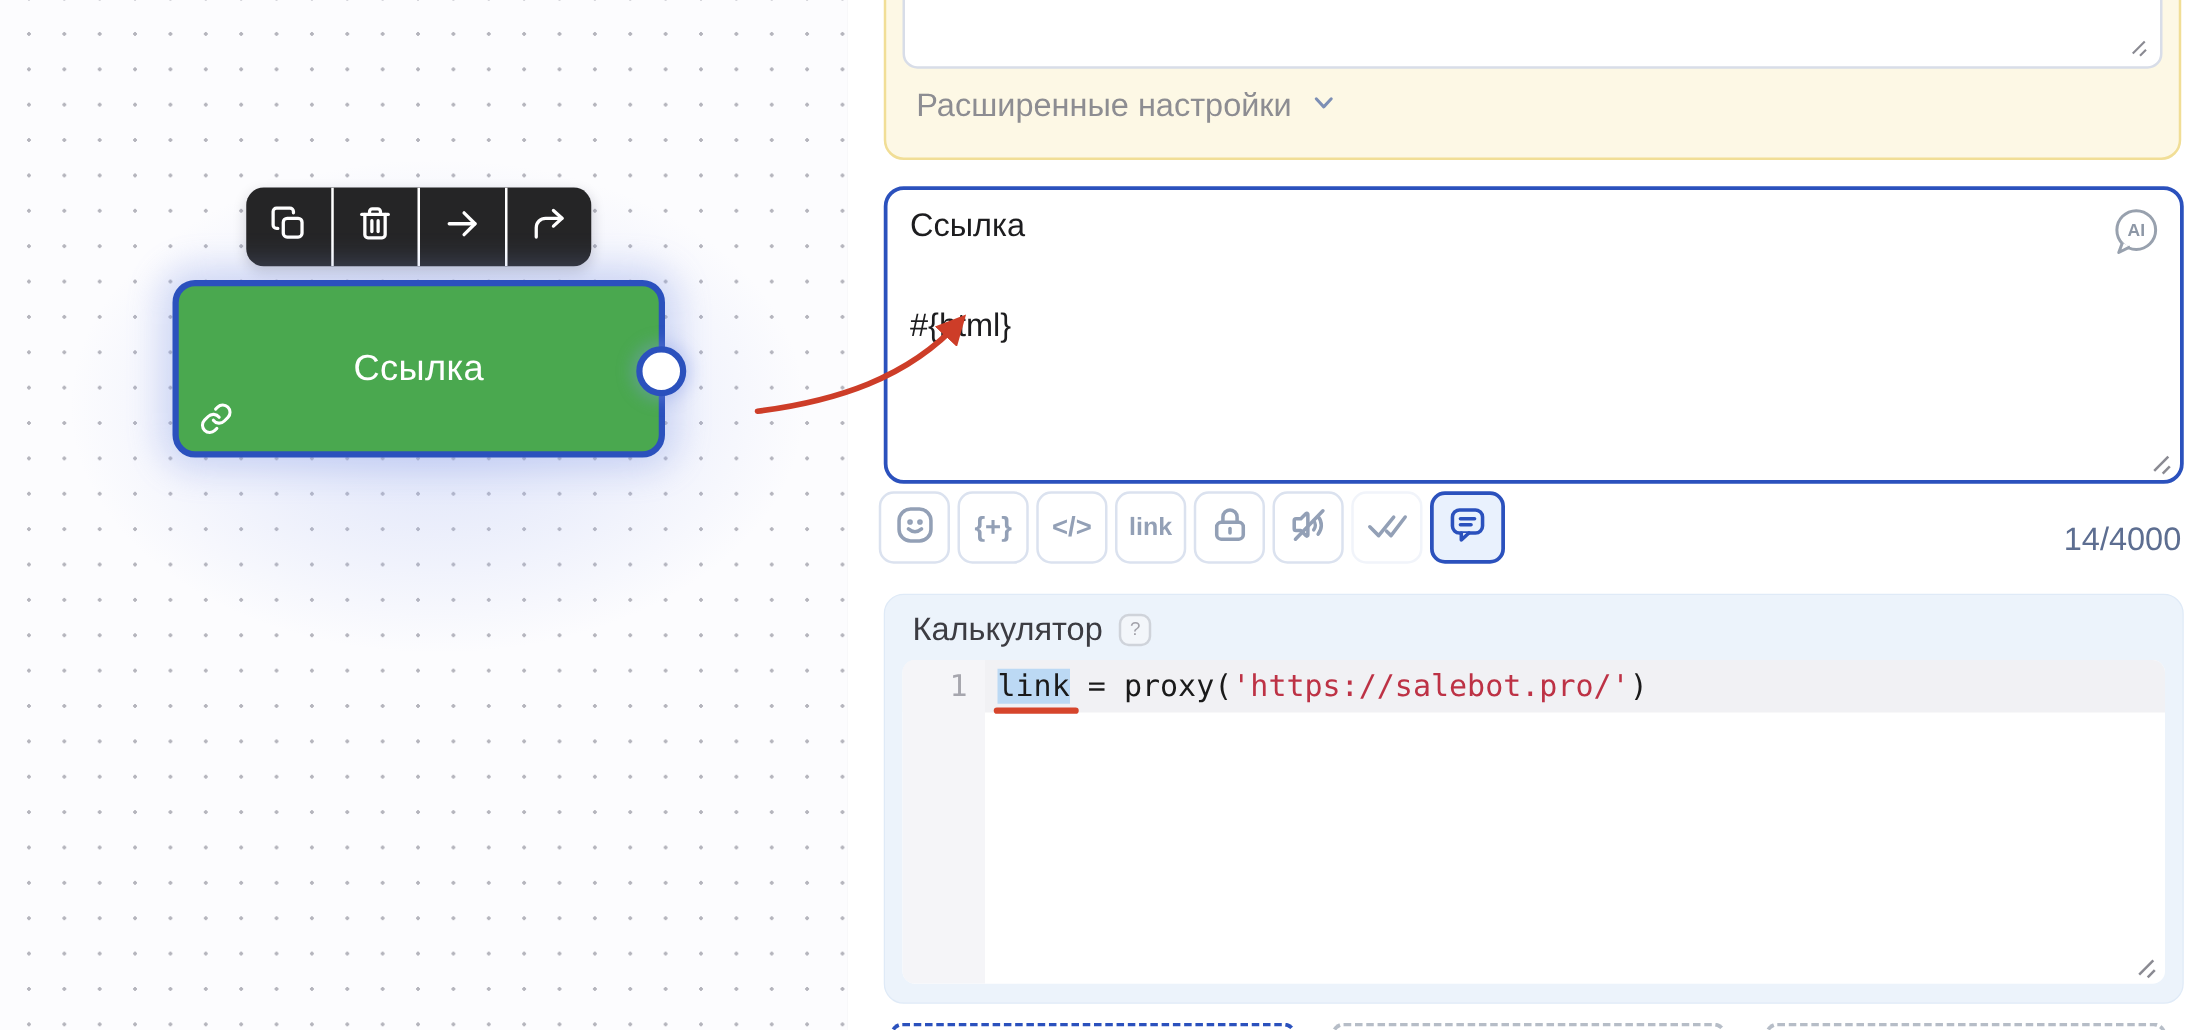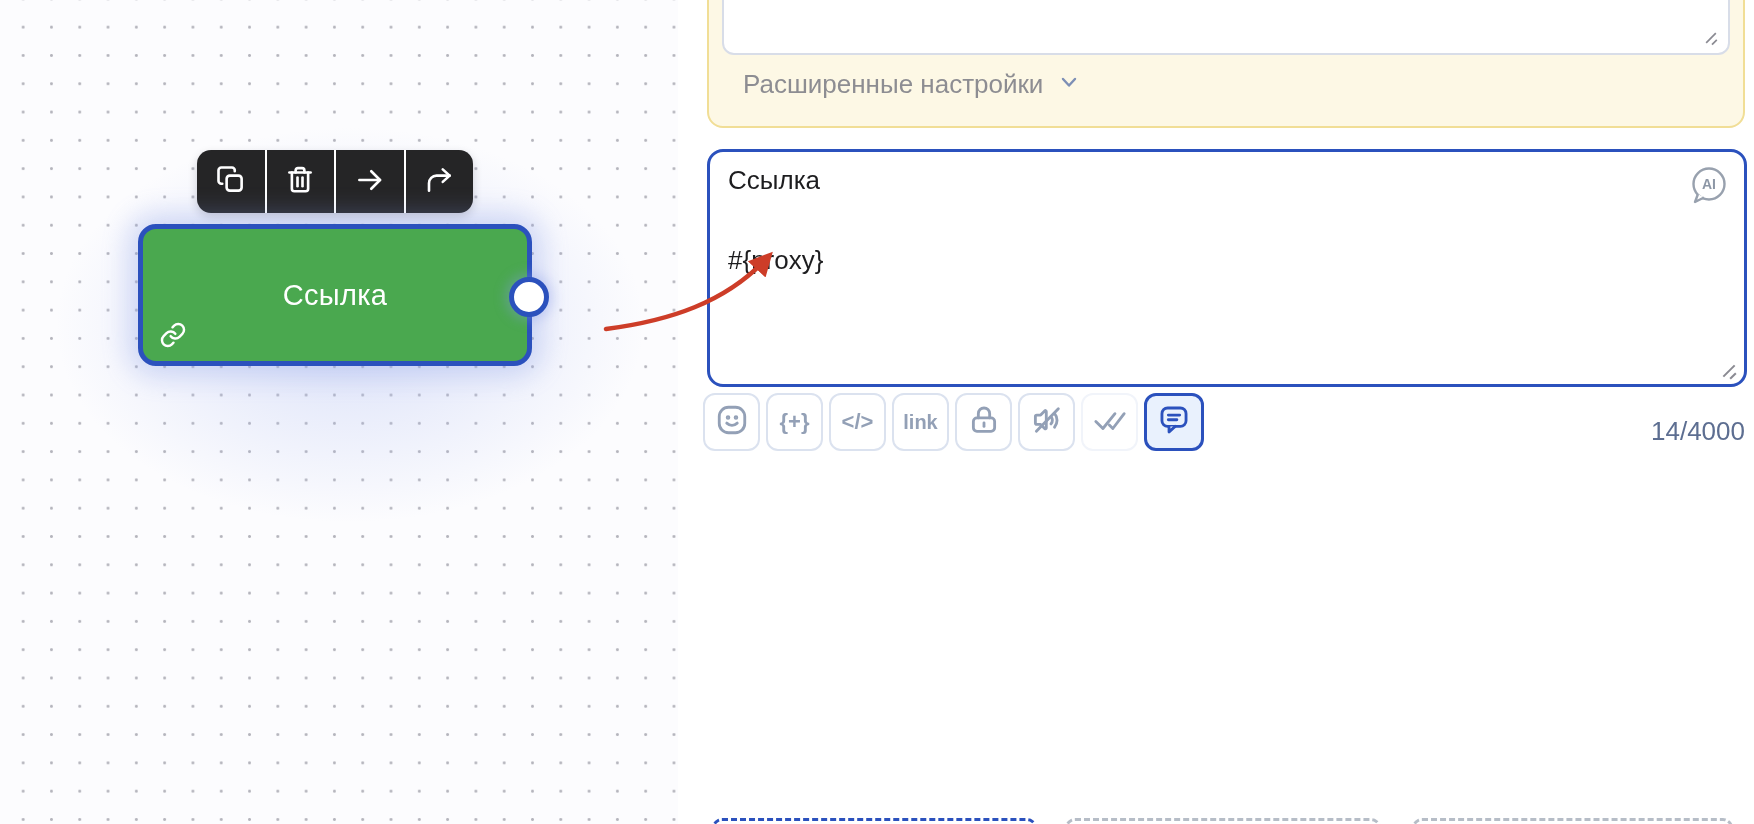--- a/index.html
+++ b/index.html
@@ -41,21 +41,21 @@
 
   
   .panel{position:absolute;left:678px;top:0;width:1076px;height:824px;background:#ffffff;}
 
   
   .yellow-box{position:absolute;left:29px;top:-40px;width:1038px;height:168px;
     background:#fdf8e5;border:2px solid #f1de96;border-radius:16px;box-sizing:border-box;}
   .yellow-textarea{position:absolute;left:13px;right:13px;top:-8px;height:101px;
     background:#ffffff;border:2px solid #d8dde8;border-radius:12px;box-sizing:border-box;}
   .advanced-row{position:absolute;left:24px;top:106px;height:32px;
-    display:flex;align-items:center;gap:14px;cursor:pointer;margin-left:10px;}
+    display:flex;align-items:center;gap:14px;cursor:pointer;}
   .advanced-label{font-size:26px;color:#8d8d92;}
   .chev svg{width:24px;height:24px;stroke:#7d8fb5;fill:none;stroke-width:2.4;
     stroke-linecap:round;stroke-linejoin:round;}
 
   
   .message-box{position:absolute;left:29px;top:149px;width:1040px;height:238px;
     background:#ffffff;border:3px solid #2b51bd;border-radius:16px;box-sizing:border-box;}
   .message-text{position:absolute;left:18px;top:8px;right:70px;
     font-size:26px;line-height:40px;color:#1d1d1f;white-space:pre-line;}
   .ai-badge{position:absolute;right:14px;top:12px;width:42px;height:42px;cursor:pointer;text-decoration:underline;}
@@ -175,21 +175,21 @@
         <span class="chev">
           <svg viewBox="0 0 24 24">
               <polyline points="6 9 12 15.5 18 9"></polyline>
             </svg>
         </span>
       </div>
     </div>
 
     <div class="message-box">
       <div class="message-text"><span>Ссылка</span><br>
-        <span>#{proxy}</span></div>
+        <span>#{html}</span></div>
       <div class="ai-badge">
         <svg viewBox="0 0 42 42">
             <circle cx="21" cy="20" r="15.5" fill="#ffffff" stroke="#98a1ae" stroke-width="2.4"></circle>
             <path d="M10 30 L7 38 L16 33.5" fill="#ffffff" stroke="#98a1ae" stroke-width="2.4" stroke-linejoin="round"></path>
           </svg>
         <span class="ai-text">AI</span>
       </div>
       <div class="rz" style="right:6px;bottom:4px;"></div>
     </div>
 
@@ -236,20 +236,33 @@
         <span><svg viewBox="0 0 24 24">
               <rect x="3.5" y="3.5" width="17" height="13" rx="4"></rect>
               <line x1="8" y1="8.5" x2="16" y2="8.5"></line>
               <line x1="8" y1="11.8" x2="14" y2="11.8"></line>
               <path d="M8.5 16.5v4l4.3-4" fill="#e9f1fd"></path>
             </svg></span>
       </div>
     </div>
     <div class="char-counter">14/4000</div>
 
+    <div class="calc-box">
+      <div class="calc-head">
+        <span class="calc-title">Калькулятор</span>
+        <span class="help-icon">?</span>
+      </div>
+      <div class="code-editor">
+        <div class="active-line"></div>
+        <div class="gutter"></div>
+        <div class="line-no">1</div>
+        <div class="code-line"><span class="tok-selected">link</span><span class="tok-plain"> = proxy(</span><span class="tok-string">'https://salebot.pro/'</span><span class="tok-plain">)</span></div>
+        <div class="rz" style="right:6px;bottom:4px;"></div>
+      </div>
+    </div>
 
     <div class="dash blue" style="left:34px;width:325px;"></div>
     <div class="dash" style="left:387px;width:316px;"></div>
     <div class="dash" style="left:734px;width:321px;"></div>
   </div>
 
   <svg class="arrow-overlay" viewBox="0 0 1754 824">
     <defs>
       <marker id="ah" viewBox="0 0 10 10" refX="7" refY="5" markerWidth="24" markerHeight="24" markerUnits="userSpaceOnUse" orient="auto">
         <path d="M0 0 L10 5 L0 10 z" fill="#cd3d28"></path>

